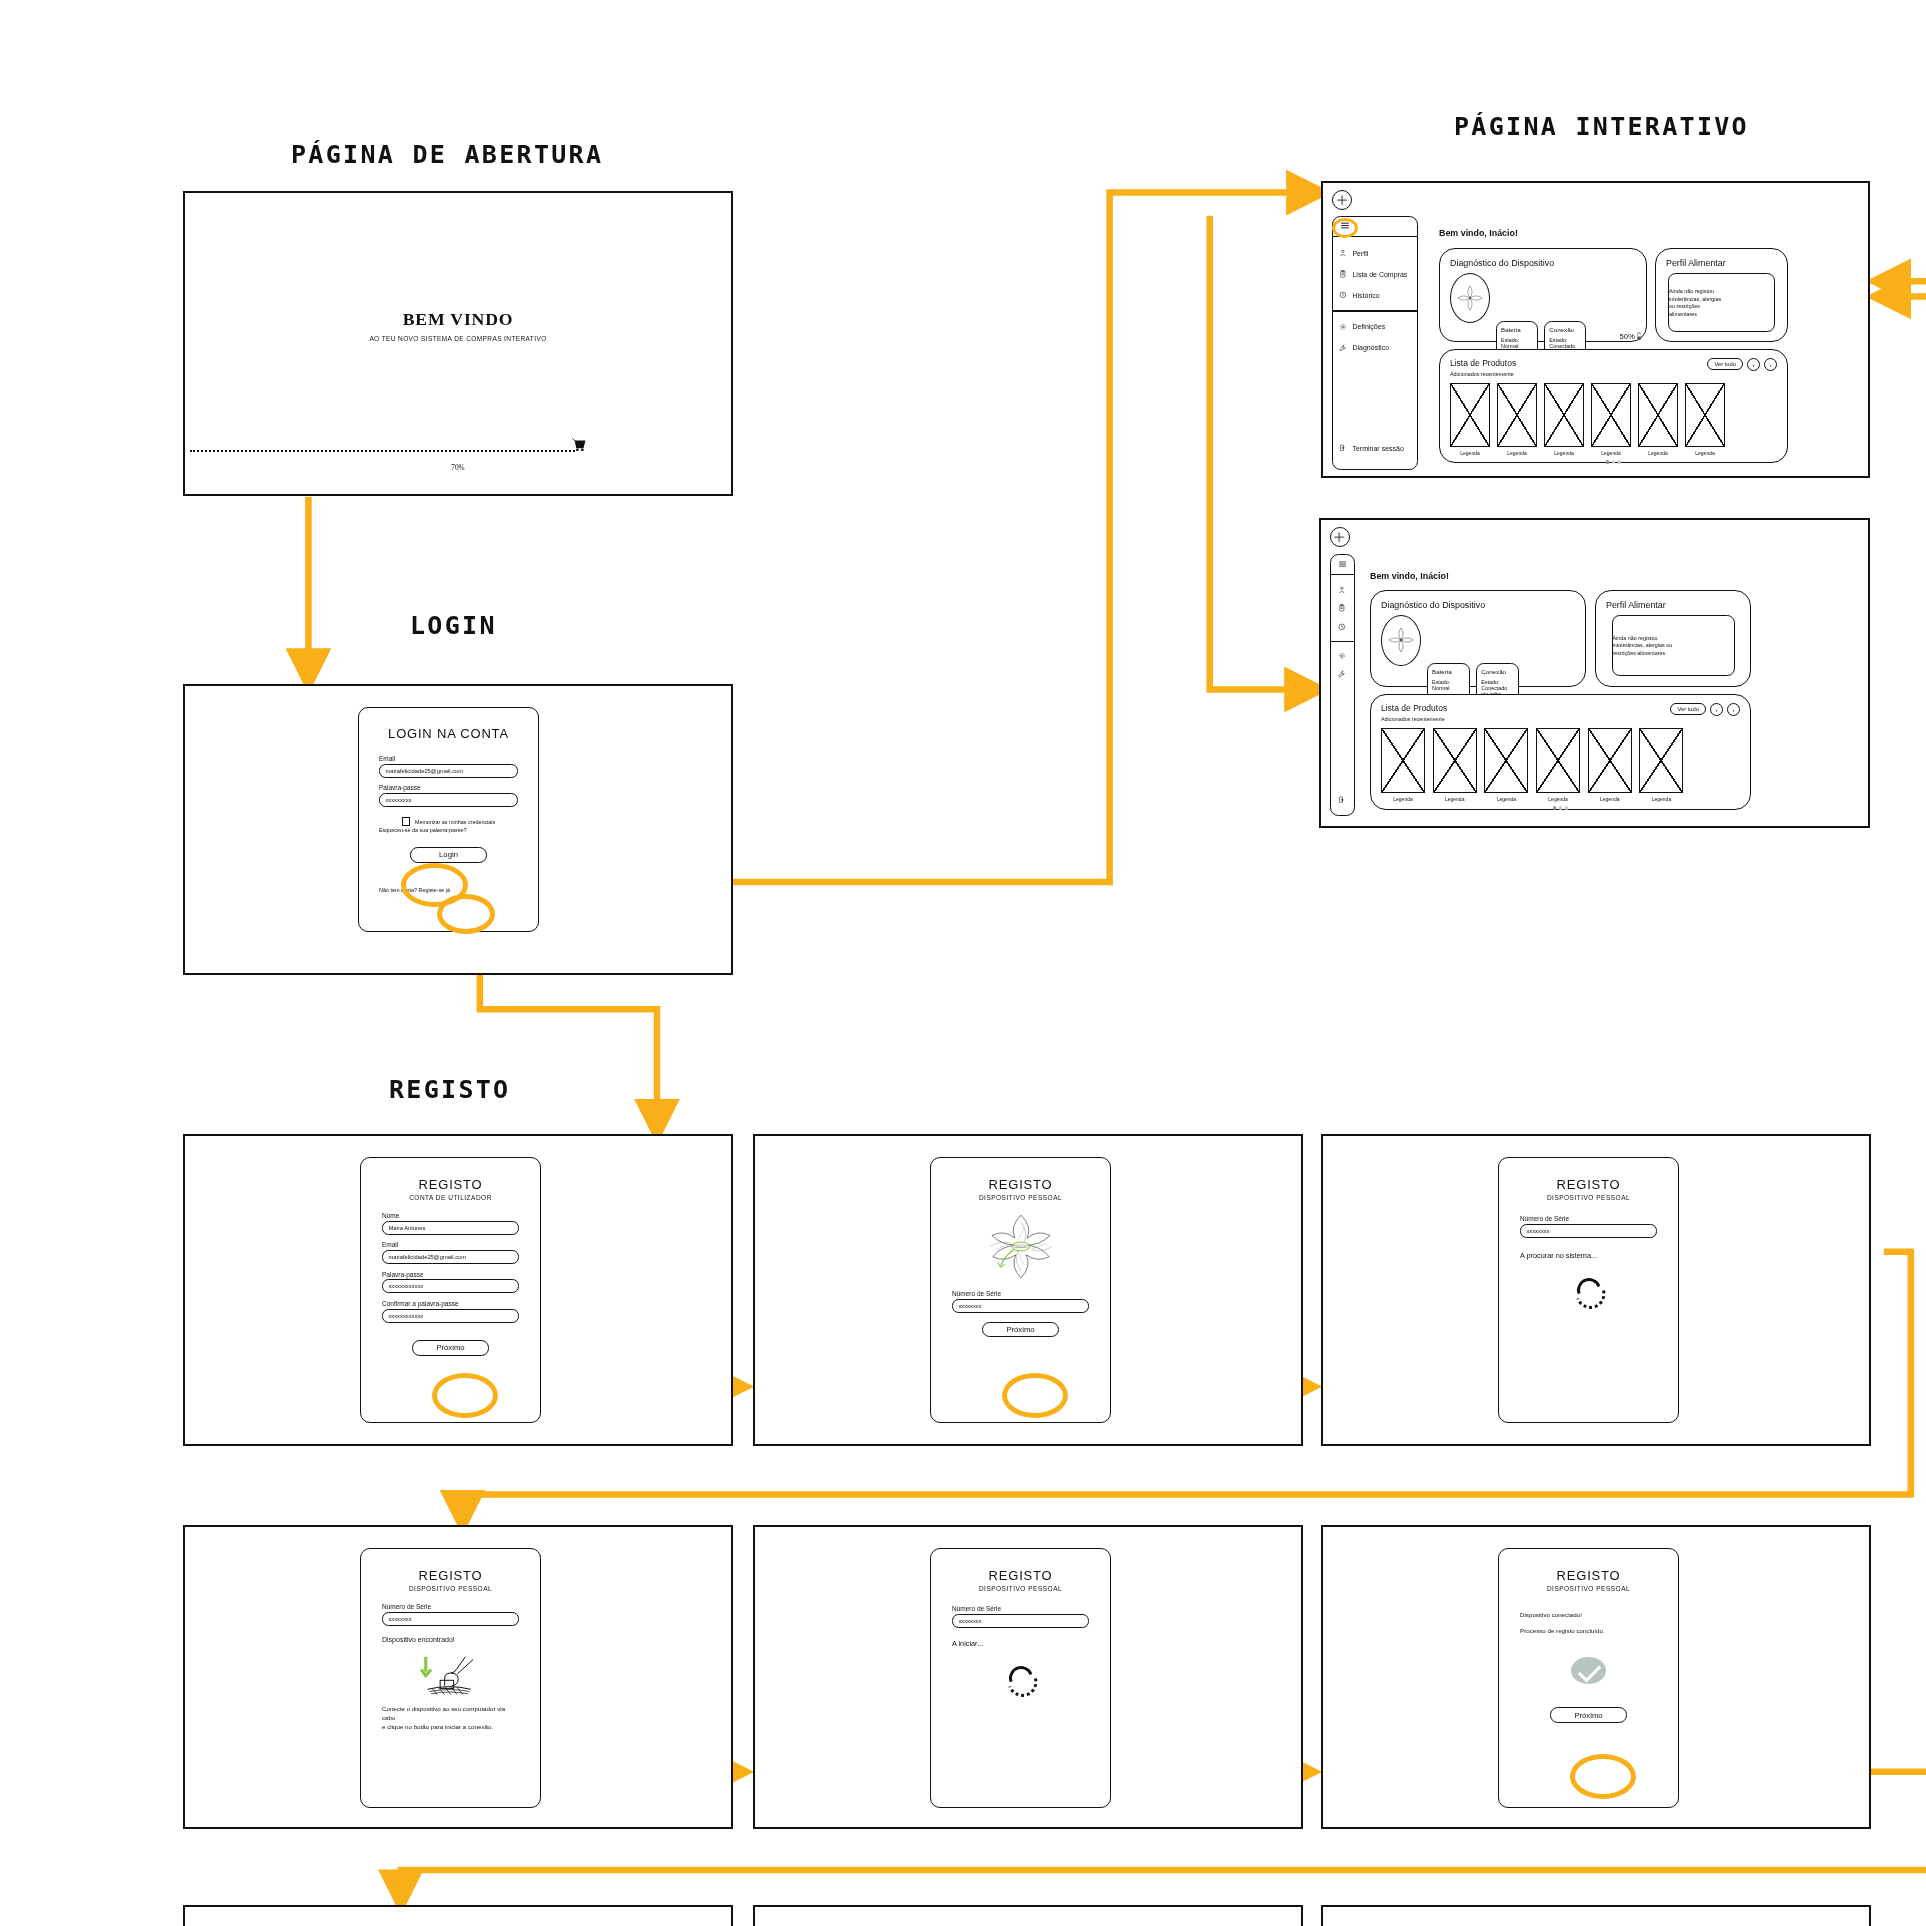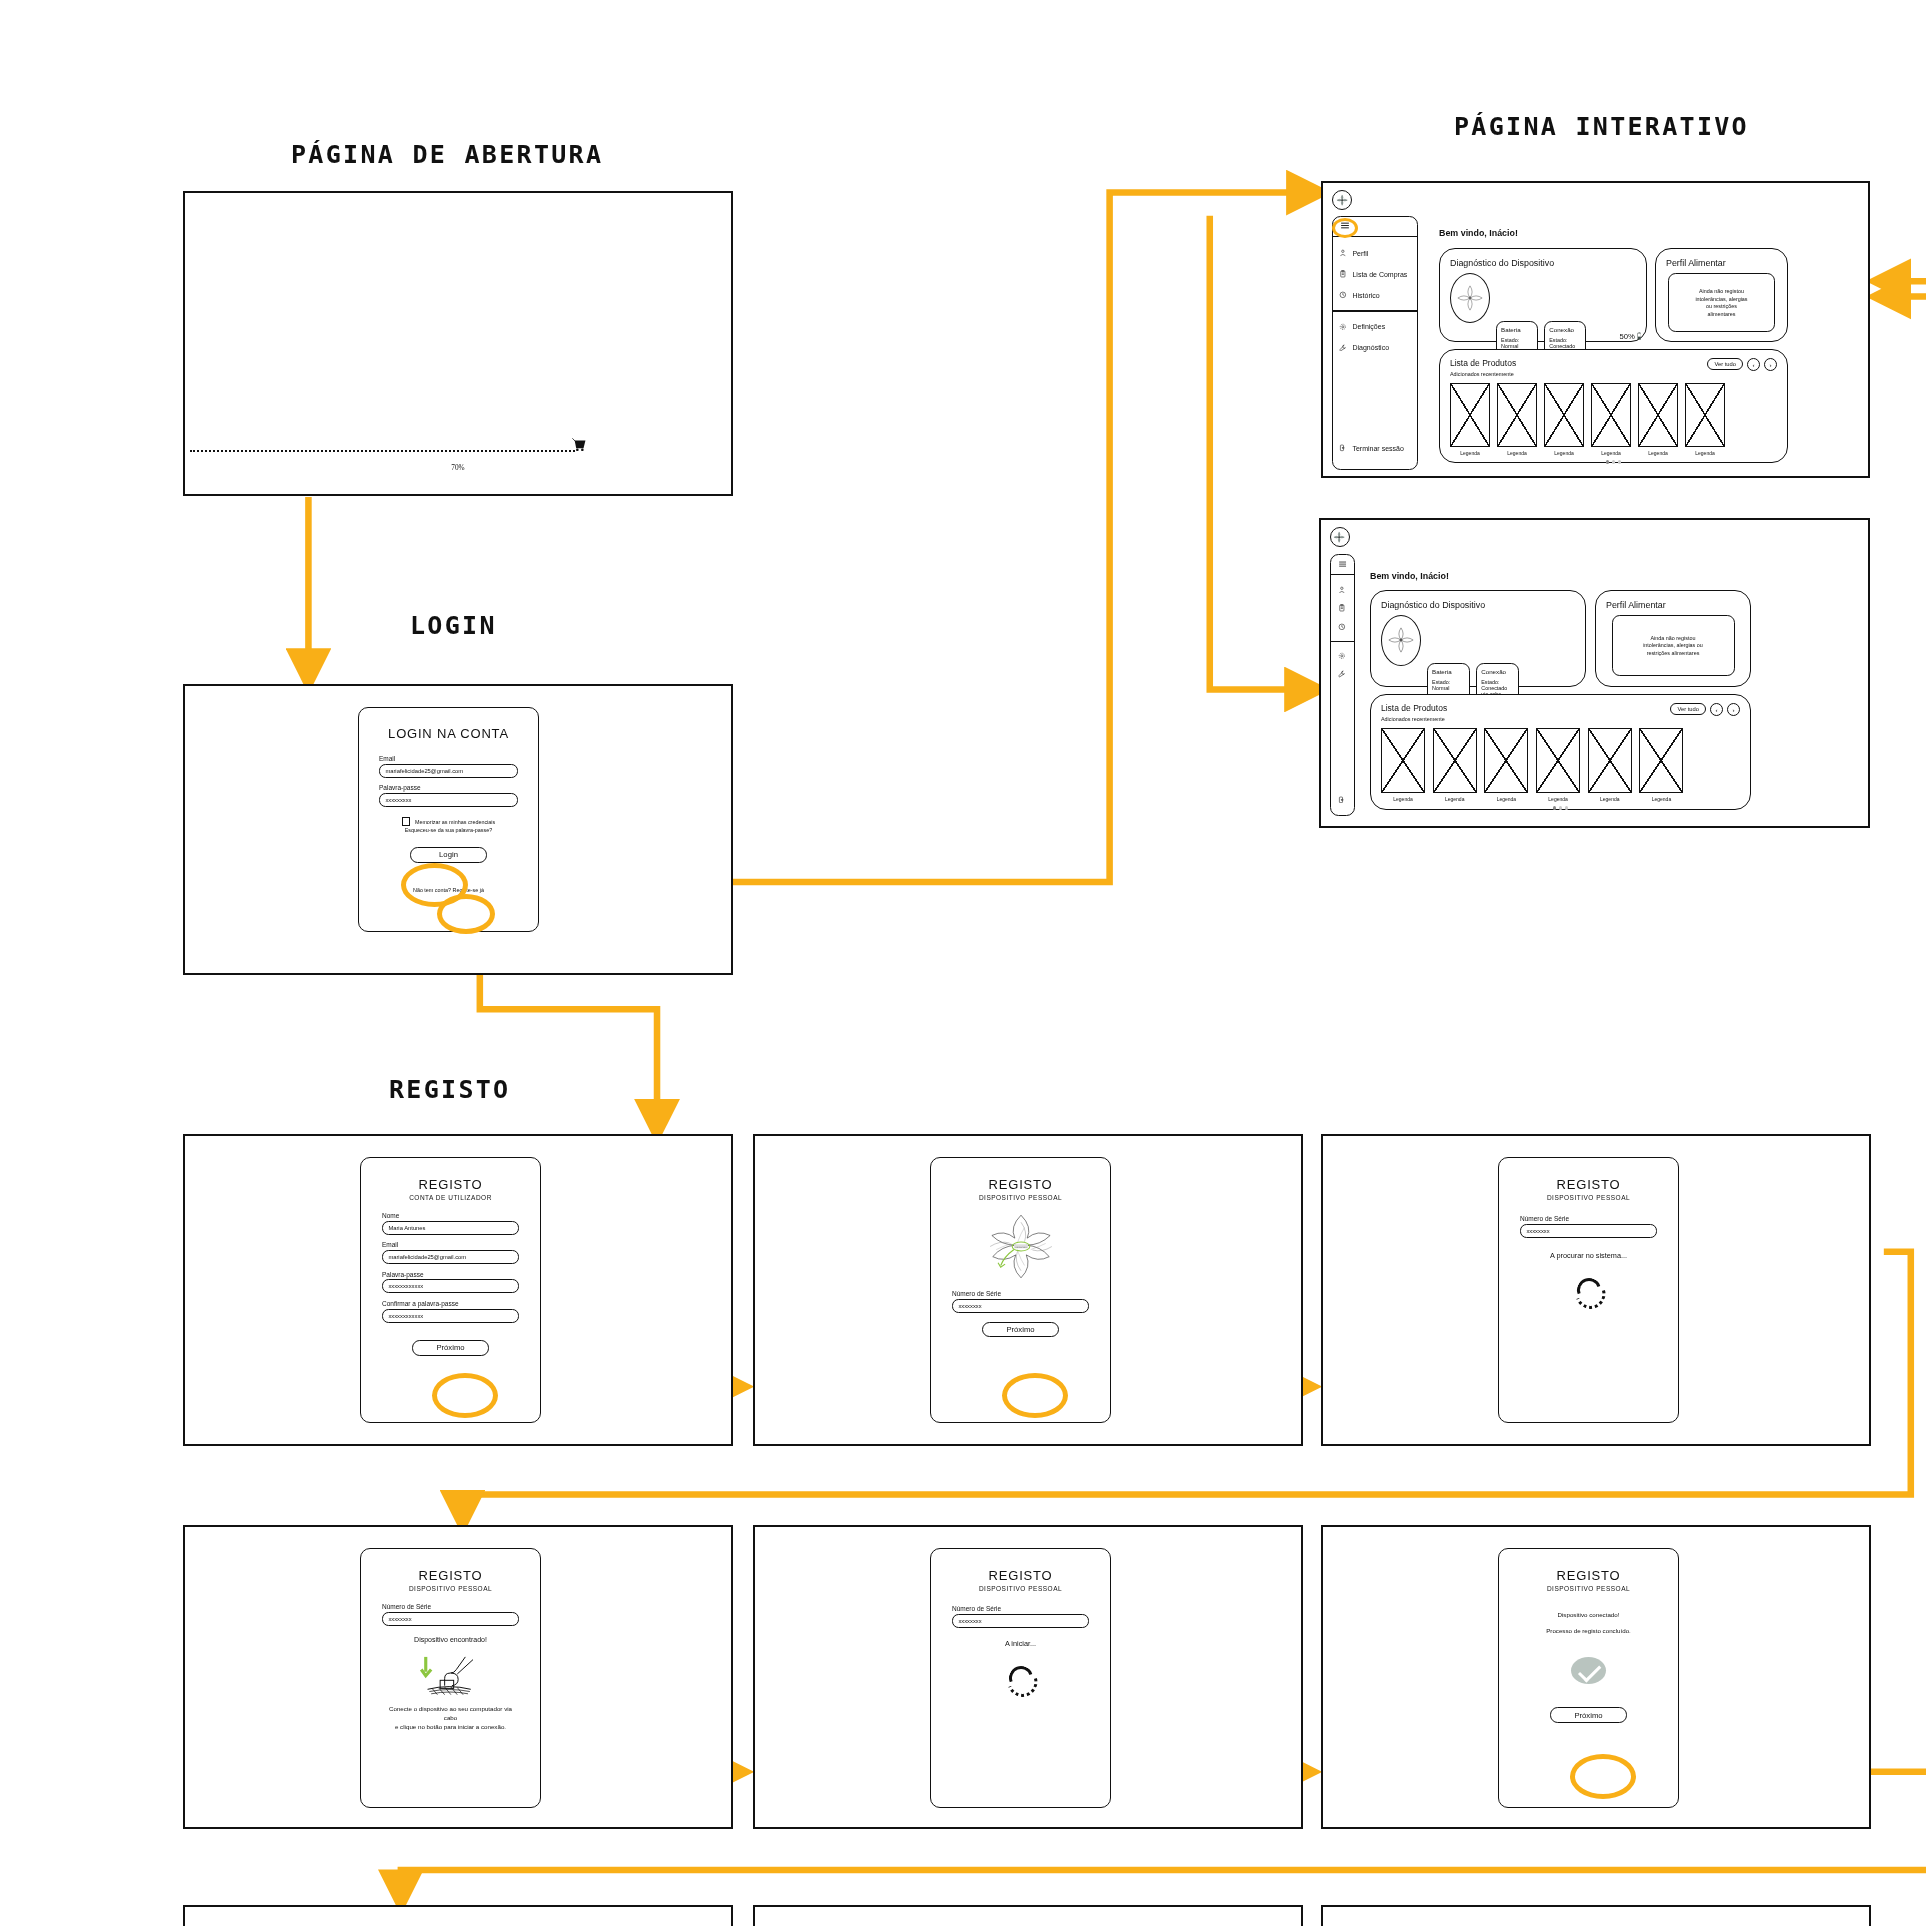--- a/index.html
+++ b/index.html
@@ -67,21 +67,21 @@
   }
   .btn{
     border:1.2px solid #111;
     border-radius:7.7px;
     height:15.4px;
     display:flex;align-items:center;justify-content:center;
     font-size:7.7px;
     background:#fff;
     color:#111;
   }
-  .ctr{text-align:center;}
+  .ctr{text-align:left;}
   .muted{font-size:6.2px;line-height:1.45;}
 
   
   .ring{
     position:absolute;
     border:5px solid #F9AF17;
     border-radius:50%;
     pointer-events:none;
   }
 
@@ -222,20 +222,24 @@
 
 <div class="section-title" style="left:291px; top:140px;">PÁGINA DE ABERTURA</div>
 
 <div class="section-title" style="left:410px; top:611px;">LOGIN</div>
 
 <div class="section-title" style="left:389px; top:1075px;">REGISTO</div>
 
 <div class="section-title" style="left:1454px; top:112px;">PÁGINA INTERATIVO</div>
 
 <div class="frame" style="left:183px; top:191px; width:550px; height:305px;">
+  <div style="position:absolute;left:0;right:0;top:116px;">
+    <div class="bigwelcome">BEM VINDO</div>
+    <div class="subwelcome">AO TEU NOVO SISTEMA DE COMPRAS INTERATIVO</div>
+  </div>
 
   <div class="progress-line" style="left:4.6px; top:257px; width:385px;"></div>
   <svg class="cart" style="left:385px; top:243px;" viewBox="0 0 44 40">
     <path d="M6 6 L13 13" stroke="#111" stroke-width="2" fill="none"></path>
     <path d="M12 12 L40 12 L35 32 L16 32 Z" fill="#111"></path>
     <circle cx="19" cy="36" r="3.4" fill="#111"></circle>
     <circle cx="32" cy="36" r="3.4" fill="#111"></circle>
   </svg>
   <div style="position:absolute;left:0;right:0;top:270px;text-align:center;font-size:7.3px;
               font-family:'Liberation Serif',serif;">70%</div>

